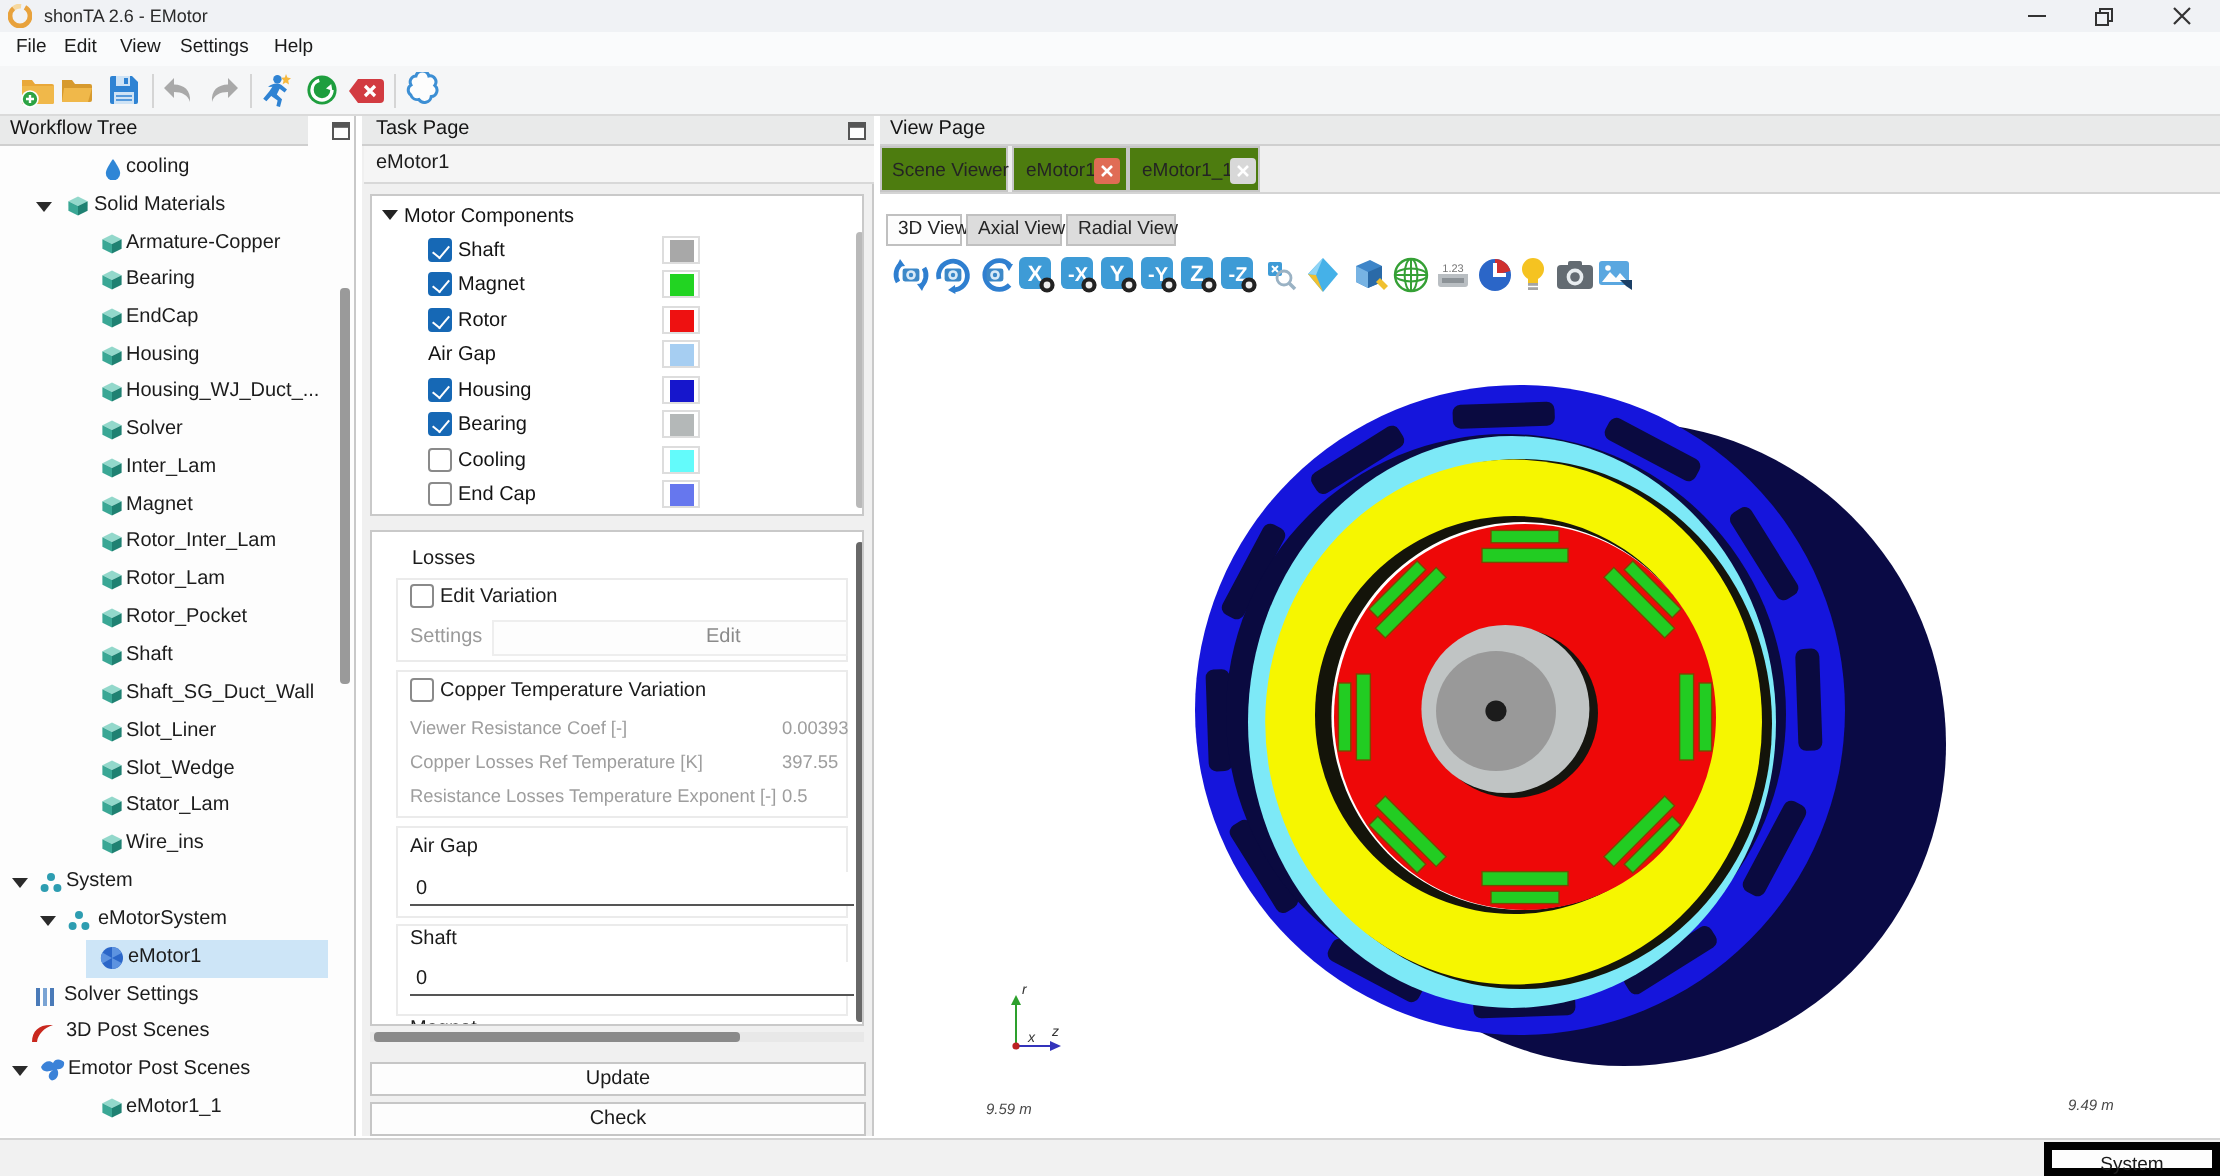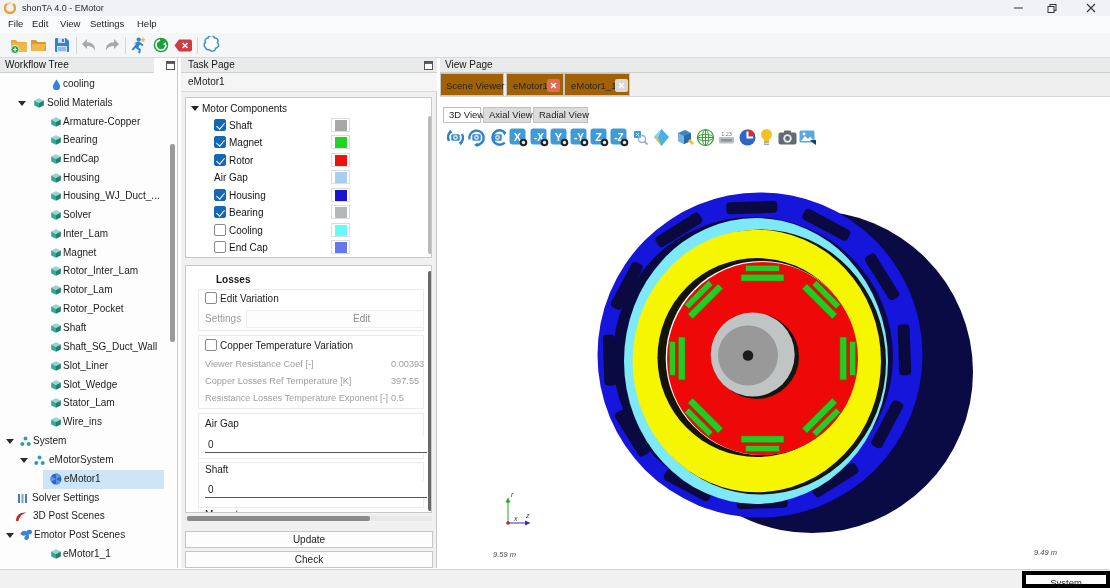--- a/index.html
+++ b/index.html
@@ -33,34 +33,34 @@
 
 .mc-row { position:absolute; font-size:10px; color:#141414; }
 .cb { position:absolute; width:12px; height:12px; border:1px solid #8a8a8a; background:#fff; border-radius:2px; }
 .cb.on { background:#1668b5; border-color:#1668b5; }
 .cb.on:after { content:""; position:absolute; left:2.5px; top:0.5px; width:4px; height:7px; border:solid #fff; border-width:0 1.6px 1.6px 0; transform:rotate(40deg); }
 .swatch { position:absolute; width:19px; height:14px; background:#fff; border:1px solid #ddd; }
 .swatch i { position:absolute; left:3px; top:1px; width:12px; height:11px; display:block; }
 .gbtn { position:absolute; left:4px; width:248px; height:17px; background:#fdfdfd; border:1px solid #c6c6c6; font-size:10px; text-align:center; color:#1b1b1b; padding-top:2px; }
 
 
-.tab { position:absolute; top:73px; height:23px; background:#a16207; border:1px solid #c6c6c6; font-size:9.5px; color:#242424; white-space:nowrap; }
+.tab { position:absolute; top:73px; height:23px; background:#4d7c0f; border:1px solid #c6c6c6; font-size:9.5px; color:#242424; white-space:nowrap; }
 .vtab { position:absolute; top:107px; height:16px; background:#dcdcdc; border:1px solid #c0c0c0; font-size:9.5px; color:#242424; white-space:nowrap; }
 
 .scale-lab { position:absolute; font-size:7.5px; font-style:italic; color:#4a4a4a; }
 </style>
 </head>
 <body>
 
 <div id="titlebar">
   <svg class="abs" style="left:4px;top:2px" width="12" height="12" viewBox="0 0 12 12">
     <circle cx="6" cy="6" r="5" fill="none" stroke="#e8a23c" stroke-width="2.4" stroke-dasharray="20 6"></circle>
     <circle cx="6" cy="6" r="5" fill="none" stroke="#f6d9a0" stroke-width="2.4" stroke-dasharray="4 22" stroke-dashoffset="-20"></circle>
   </svg>
-  <div class="title">shonTA 4.0 - EMotor</div>
+  <div class="title">shonTA 2.6 - EMotor</div>
   <svg class="abs" style="left:1014px;top:3px" width="90" height="10" viewBox="0 0 90 10">
     <line x1="0" y1="5" x2="9" y2="5" stroke="#333" stroke-width="1"></line>
     <rect x="36" y="1.5" width="6" height="6" fill="none" stroke="#333" stroke-width="1"></rect>
     <rect x="34" y="3.5" width="6" height="6" fill="#f0f2f5" stroke="#333" stroke-width="1"></rect>
     <path d="M73 1 L81 9 M81 1 L73 9" stroke="#333" stroke-width="1.1"></path>
   </svg>
 </div>
 
 <div id="menubar">
   <div class="menu" style="left:8px">File</div>
@@ -373,21 +373,21 @@
     <div class="cb" style="left:28px;top:143px"></div>
       <div class="mc-row" style="left:43px;top:144px">End Cap</div>
       <div class="swatch" style="left:145px;top:142px">
         <i style="background:#6677ee"></i>
       </div>
     <div class="swatch" style="left:145px;top:159px"></div>
     <div class="abs" style="left:242px;top:18px;width:4px;height:138px;background:#b9b9b9;border-radius:2px"></div>
   </div>
 
   <div class="abs" style="left:185px;top:265px;width:247px;height:248px;background:#fff;border:1px solid #c9c9c9;overflow:hidden;font-size:10px">
-    <div class="abs" style="left:30px;top:8px;font-weight:bold;color:#1b1b1b">Losses</div>
+    <div class="abs" style="left:20px;top:8px;font-weight:normal;color:#1b1b1b">Losses</div>
     <div class="abs" style="left:12px;top:23px;width:226px;height:42px;border:1px solid #ebebeb"></div>
     <div class="cb" style="left:19px;top:26px"></div>
       <div class="abs" style="left:34px;top:27px;color:#1b1b1b">Edit Variation</div>
     <div class="abs" style="left:19px;top:47px;color:#9a9a9a">Settings</div>
     <div class="abs" style="left:60px;top:44px;width:178px;height:18px;background:#fdfdfd;border:1px solid #eee"></div>
     <div class="abs" style="left:167px;top:47px;color:#8a8a8a">Edit</div>
     <div class="abs" style="left:12px;top:69px;width:226px;height:74px;border:1px solid #ebebeb"></div>
     <div class="cb" style="left:19px;top:73px"></div>
       <div class="abs" style="left:34px;top:74px;color:#1b1b1b">Copper Temperature Variation</div>
     <div class="abs" style="left:19px;top:93px;color:#9e9e9e;font-size:9.2px">Viewer Resistance Coef [-]</div>

